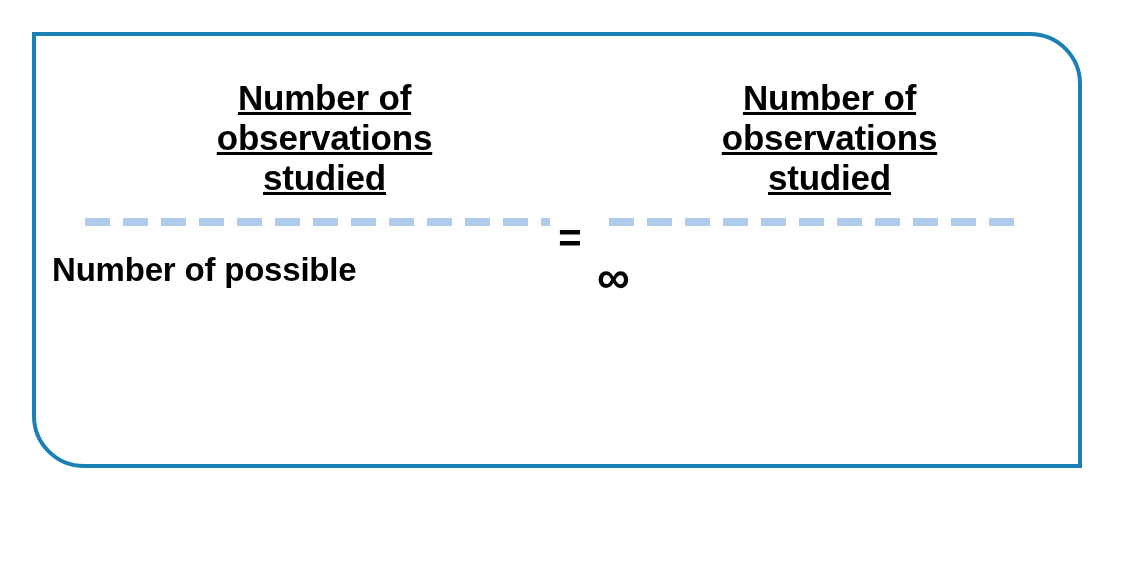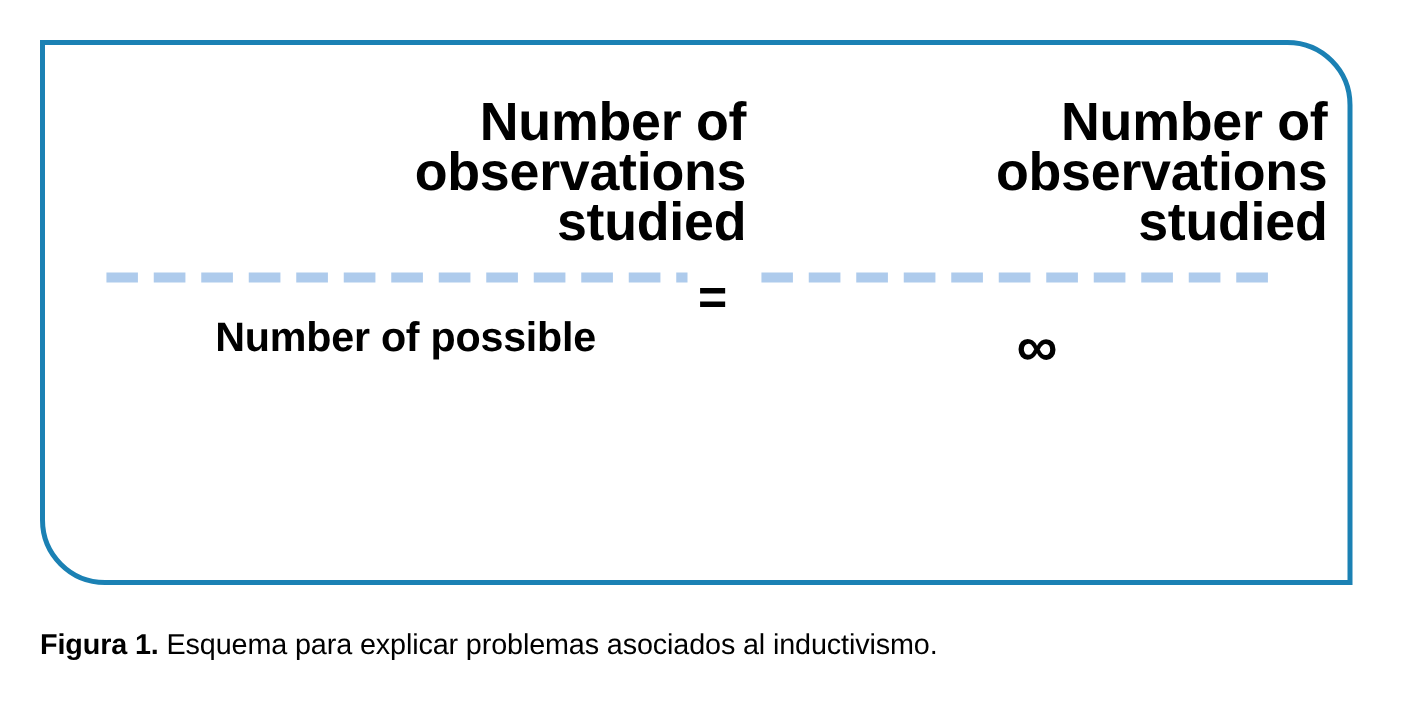--- a/index.html
+++ b/index.html
@@ -56,48 +56,49 @@
   .numerator,
   .denominator {
     text-align: center;
     color: #000000;
     font-weight: bold;
     font-family: "Liberation Sans", sans-serif;
     letter-spacing: -0.2px;
   }
 
   .numerator {
-    font-size: 43px;
+    font-size: 35px;
     line-height: 40px;
     height: 120px;
     display: flex;
     flex-direction: column;
     justify-content: flex-start;
-    align-items: flex-end;
+    align-items: center;
+    text-decoration: underline;
   }
   .numerator .line { display: block; white-space: pre; }
 
   .frac-bar {
     height: 8px;
     margin: 20px 0 24px 0;
     background-image: linear-gradient(
         to right,
         #aecbec 0px, #aecbec 25px,
         transparent 25px, transparent 38px);
     background-repeat: repeat-x;
     background-size: 38px 8px;
   }
   .fraction.left  .frac-bar { margin-left: 33px; margin-right: 47px; }
   .fraction.right .frac-bar { margin-left: 12px; margin-right: 40px; }
 
   .denominator {
     font-size: 33px;
     line-height: 40px;
     display: flex;
-    flex-direction: column;
+    flex-direction: row;
     align-items: center;
   }
   .denominator .line { display: block; white-space: pre; }
   .denominator.symbol {
     font-size: 46px;
     line-height: 46px;
     padding-top: 4px;
   }
 
   
@@ -159,15 +160,14 @@
         <span class="line">studied</span>
       </div>
       <div class="frac-bar"></div>
       <div class="denominator symbol">
         <span class="line">∞</span>
       </div>
     </div>
 
   </div>
 
-  <div class="caption"><span class="label">Figura 1.</span><span class="text"> Esquema para explicar problemas asociados al inductivismo.</span></div>
 
 </div>
 
 </body></html>

